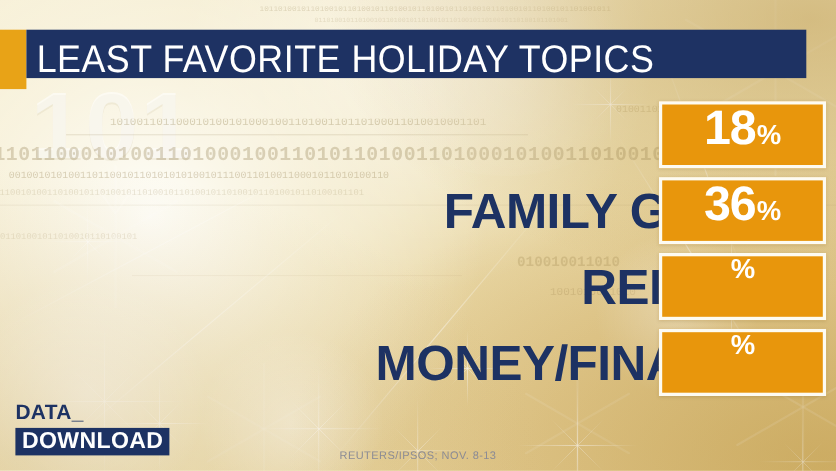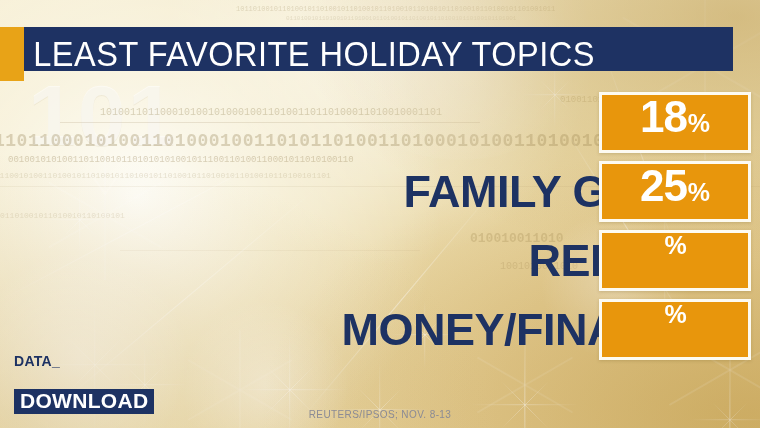--- a/index.html
+++ b/index.html
@@ -162,25 +162,25 @@
 
   
   .row-1 .row-label{font-size:45px;}
   .row-2 .row-label{font-size:45px;}
   .row-3 .row-label{font-size:45px;}
   .row-4 .row-label{font-size:45px;}
 
   
   #logo{position:absolute;left:14px;bottom:14px;width:150px;}
   #logo-data{
-    color:#1d3263;font-weight:700;font-size:14px;line-height:19px;
+    color:#1d3263;font-weight:700;font-size:19px;line-height:19px;
     letter-spacing:.3px;
   }
   #logo-download{
-    margin-top:18px;background:#1d3263;display:inline-block;
+    margin-top:4px;background:#1d3263;display:inline-block;
     padding:1px 6px 2px 6px;
   }
   #logo-download span{
     color:#ffffff;font-weight:700;font-size:21px;line-height:22px;letter-spacing:.3px;
     display:block;
   }
 
   
   #source{
     position:absolute;left:0;right:0;bottom:8px;text-align:center;
@@ -307,21 +307,21 @@
           <span class="pct-num">18</span>
           <span class="pct-sign">%</span>
         </div>
       </div>
     </div>
 
     <div class="row row-2">
       <div class="row-label">FAMILY GOSSIP</div>
       <div class="pct-box">
         <div class="pct-inner">
-          <span class="pct-num">25</span>
+          <span class="pct-num">36</span>
           <span class="pct-sign">%</span>
         </div>
       </div>
     </div>
 
     <div class="row row-3">
       <div class="row-label">RELIGION</div>
       <div class="pct-box">
         <div class="pct-inner">
           <span class="pct-sign">%</span>

